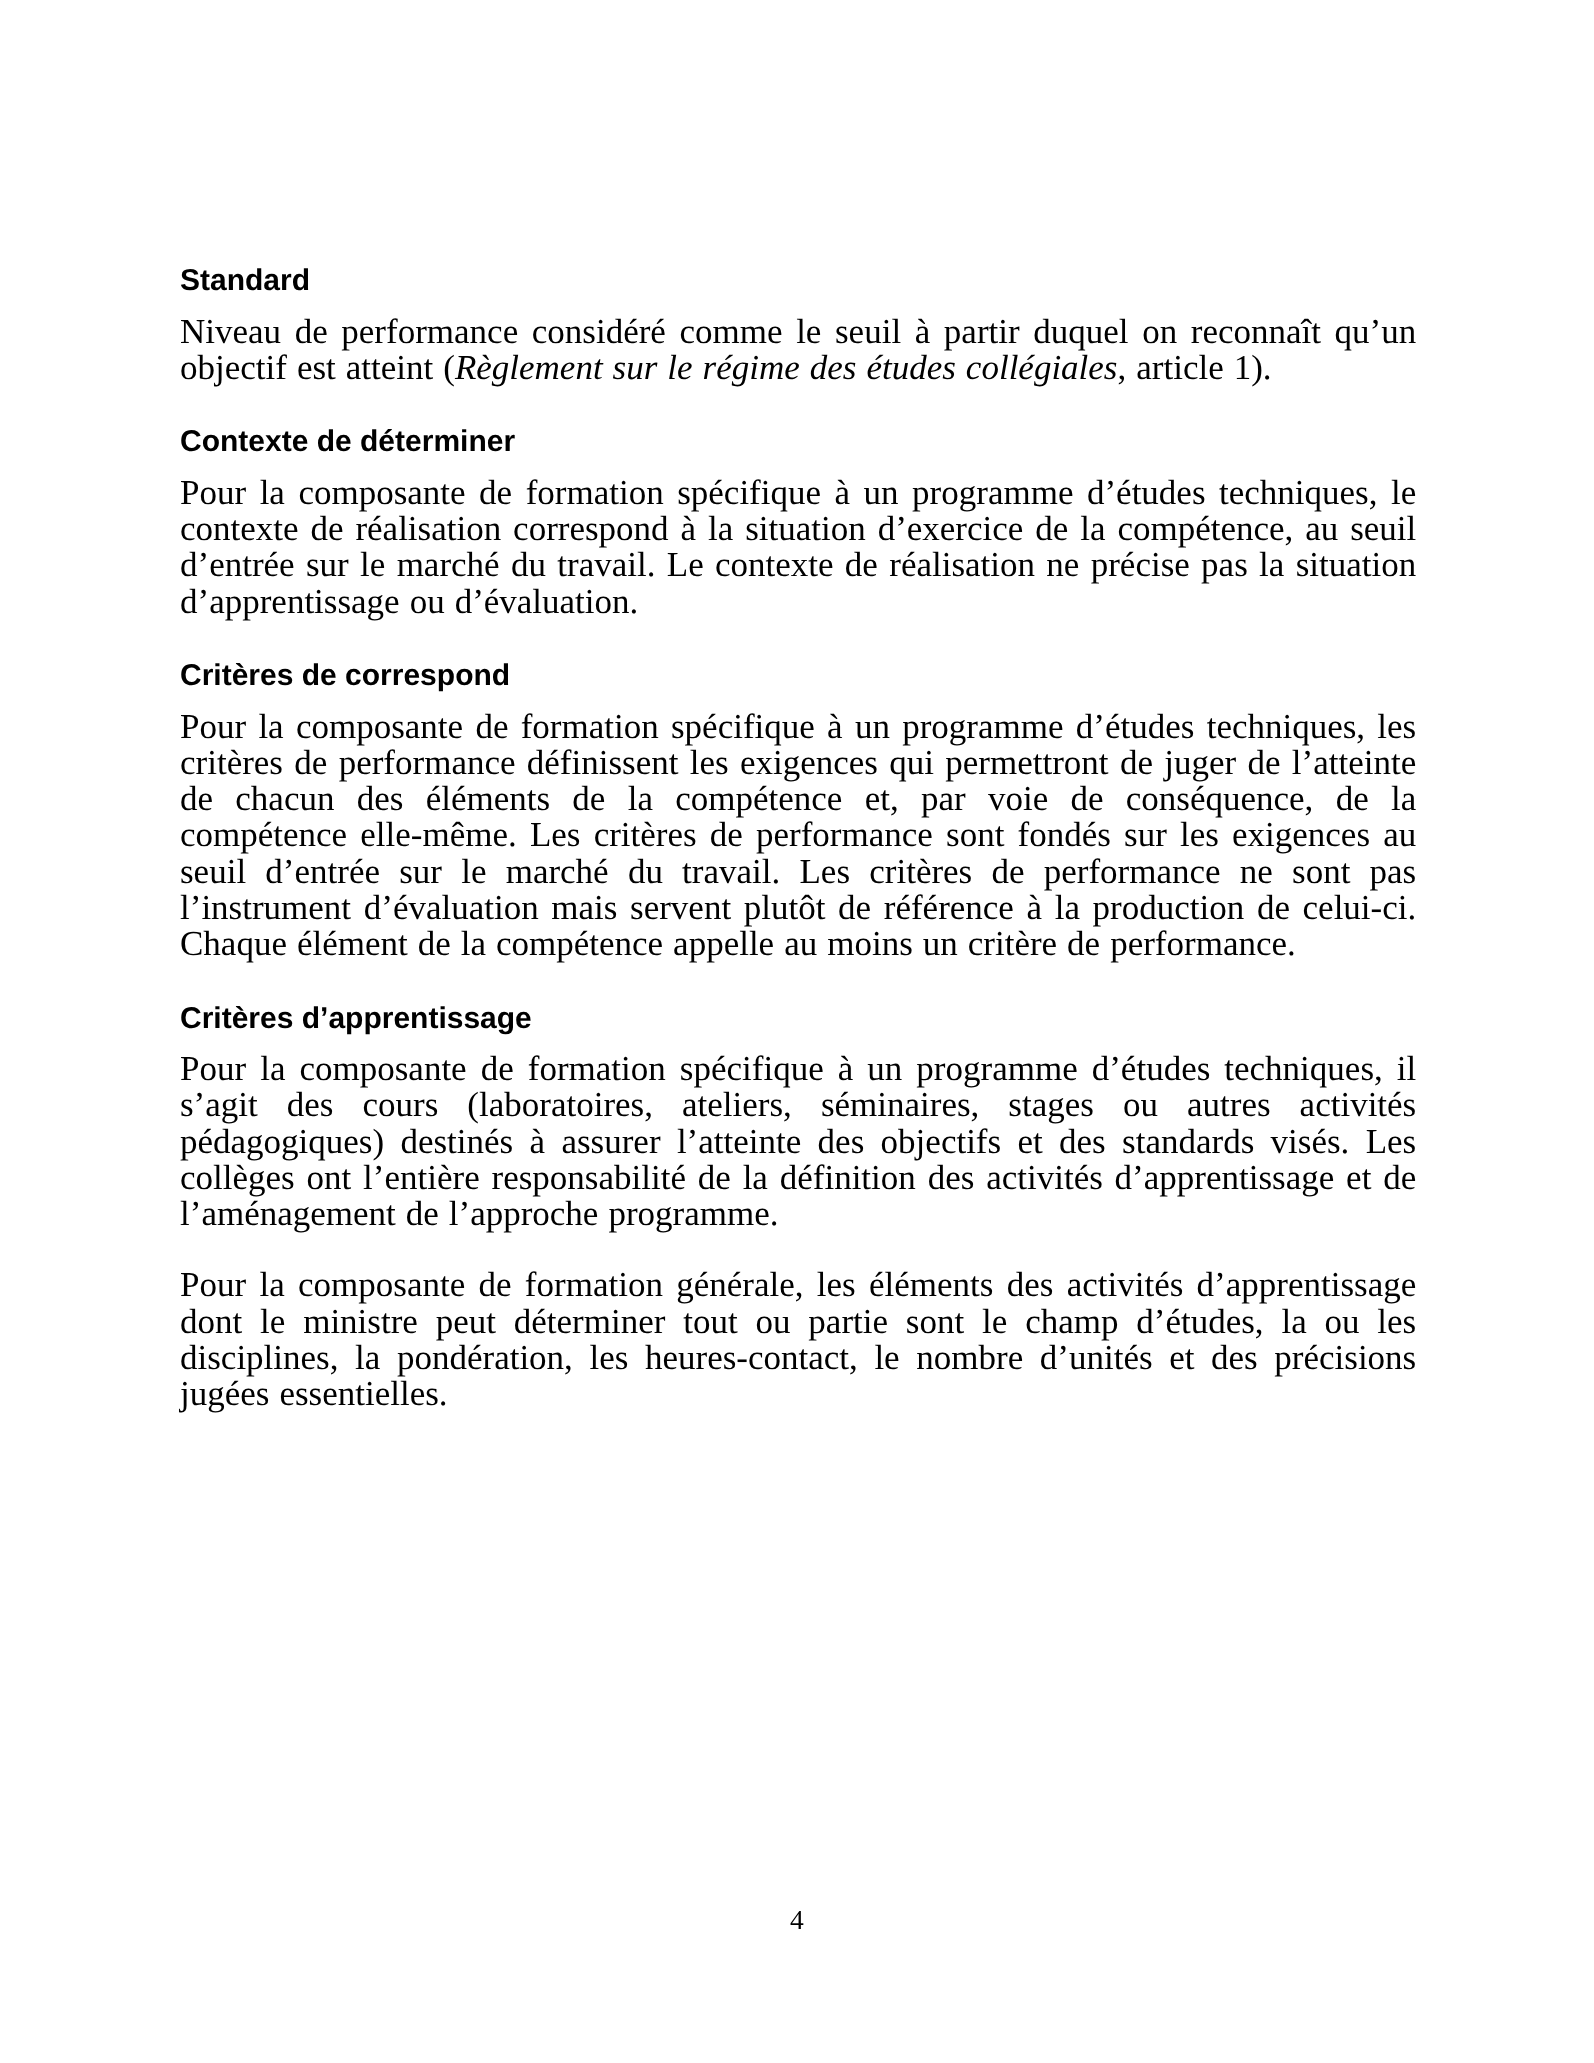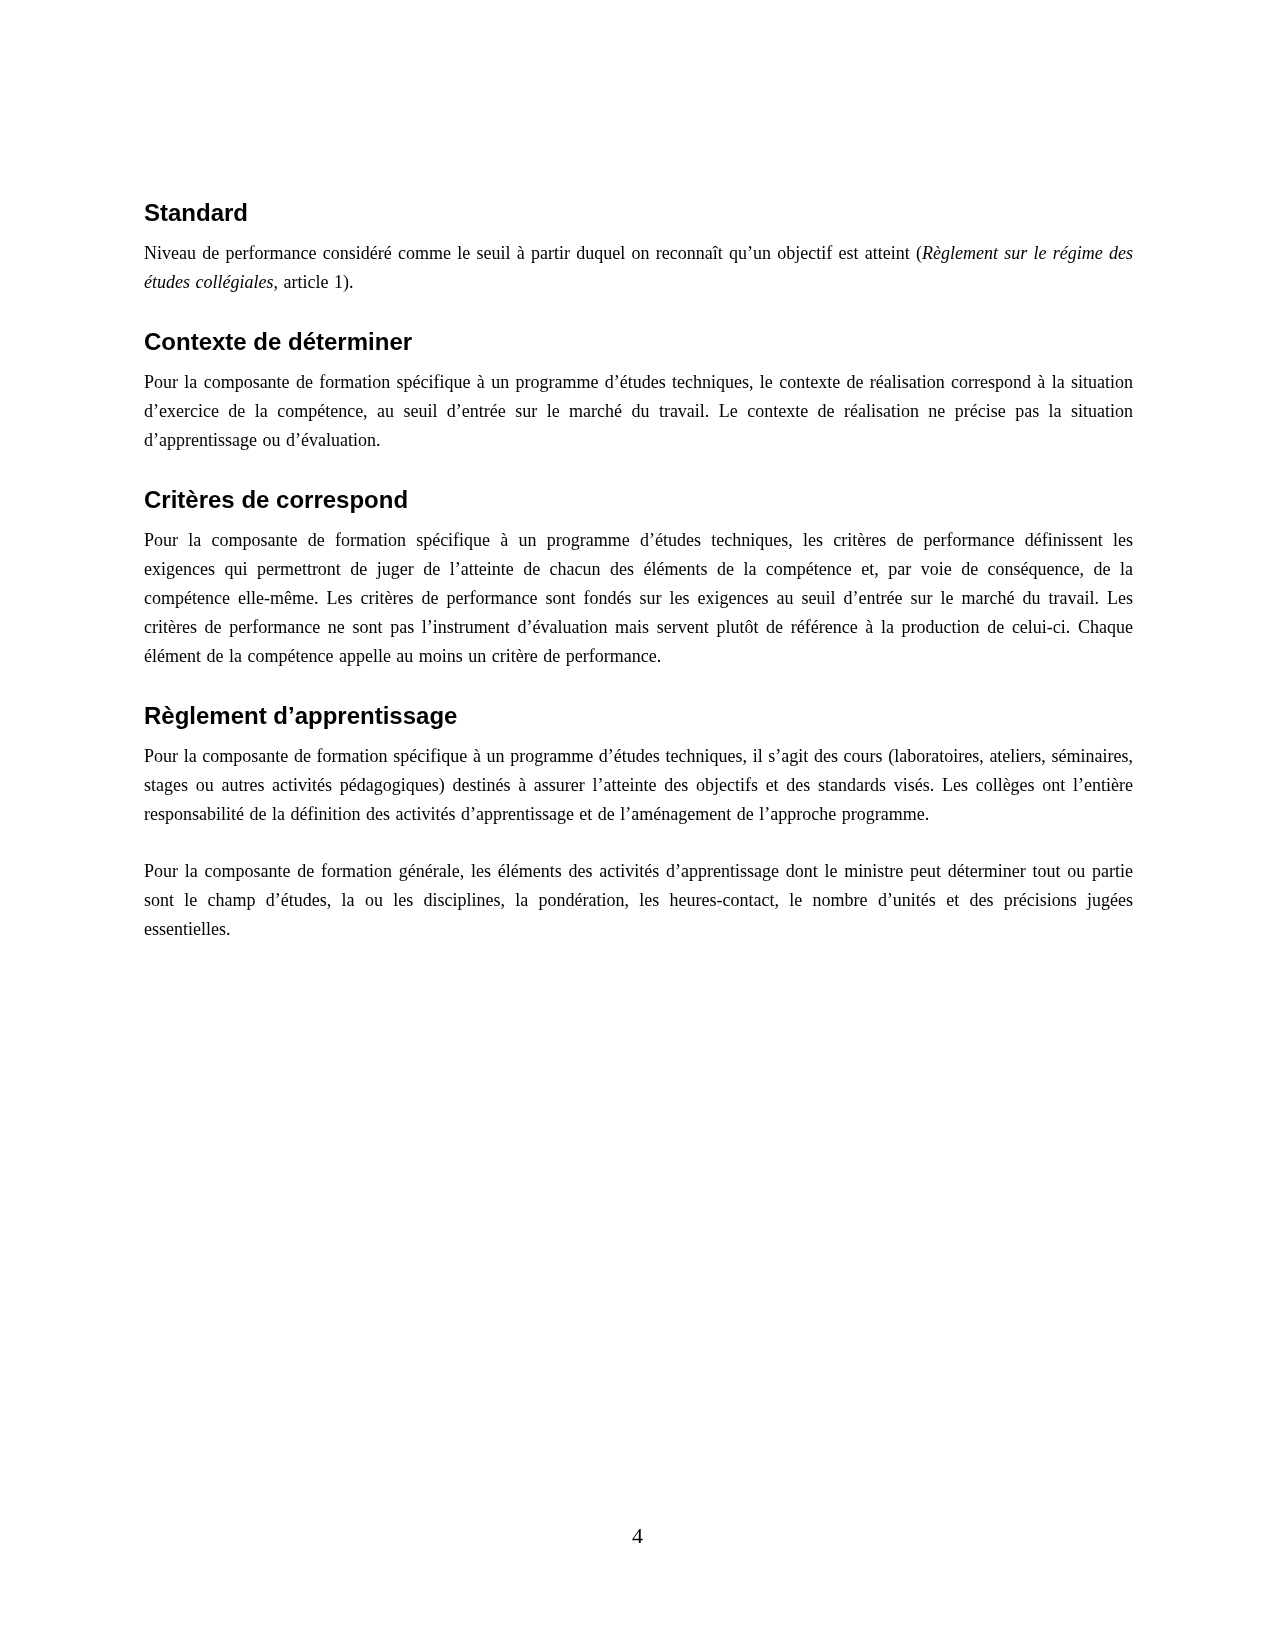--- a/index.html
+++ b/index.html
@@ -19,23 +19,23 @@
     width: 989px;
   }
   .section-heading {
     font-family: "Liberation Sans", sans-serif;
     font-weight: bold;
     font-size: 24px;
     line-height: 26px;
     margin: 32px 0 13px 0;
     color: #000000;
   }
-  .doc-section:first-child .section-heading { margin-top: 4px; }
+  .doc-section:first-child .section-heading { margin-top: 16px; }
   .body-paragraph {
-    font-size: 18px;
+    font-size: 28px;
     line-height: 29px;
     text-align: justify;
     text-align-last: left;
     margin: 0 0 28px 0;
     word-spacing: 1px;
   }
   .italic-run { font-style: italic; }
   .page-number {
     position: absolute;
     top: 1521px;
@@ -61,21 +61,21 @@
       <h2 class="section-heading">Contexte de déterminer</h2>
       <p class="body-paragraph">Pour la composante de formation spécifique à un programme d’études techniques, le contexte de réalisation correspond à la situation d’exercice de la compétence, au seuil d’entrée sur le marché du travail.  Le contexte de réalisation ne précise pas la situation d’apprentissage ou d’évaluation.</p>
     </section>
 
     <section class="doc-section">
       <h2 class="section-heading">Critères de correspond</h2>
       <p class="body-paragraph">Pour la composante de formation spécifique à un programme d’études techniques, les critères de performance définissent les exigences qui permettront de juger de l’atteinte de chacun des éléments de la compétence et, par voie de conséquence, de la compétence elle-même.  Les critères de performance sont fondés sur les exigences au seuil d’entrée sur le marché du travail.  Les critères de performance ne sont pas l’instrument d’évaluation mais servent plutôt de référence à la production de celui-ci.  Chaque élément de la compétence appelle au moins un critère de performance.</p>
     </section>
 
     <section class="doc-section">
-      <h2 class="section-heading">Règlement d’apprentissage</h2>
+      <h2 class="section-heading">Critères d’apprentissage</h2>
       <p class="body-paragraph">Pour la composante de formation spécifique à un programme d’études techniques, il s’agit des cours (laboratoires, ateliers, séminaires, stages ou autres activités pédagogiques) destinés à assurer l’atteinte des objectifs et des standards visés.  Les collèges ont l’entière responsabilité de la définition des activités d’apprentissage et de l’aménagement de l’approche programme.</p>
       <p class="body-paragraph">Pour la composante de formation générale, les éléments des activités d’apprentissage dont le ministre peut déterminer tout ou partie sont le champ d’études, la ou les disciplines, la pondération, les heures-contact, le nombre d’unités et des précisions jugées essentielles.</p>
     </section>
 
   </div>
 
   <div class="page-number">4</div>
 </div>
 
 </body></html>

